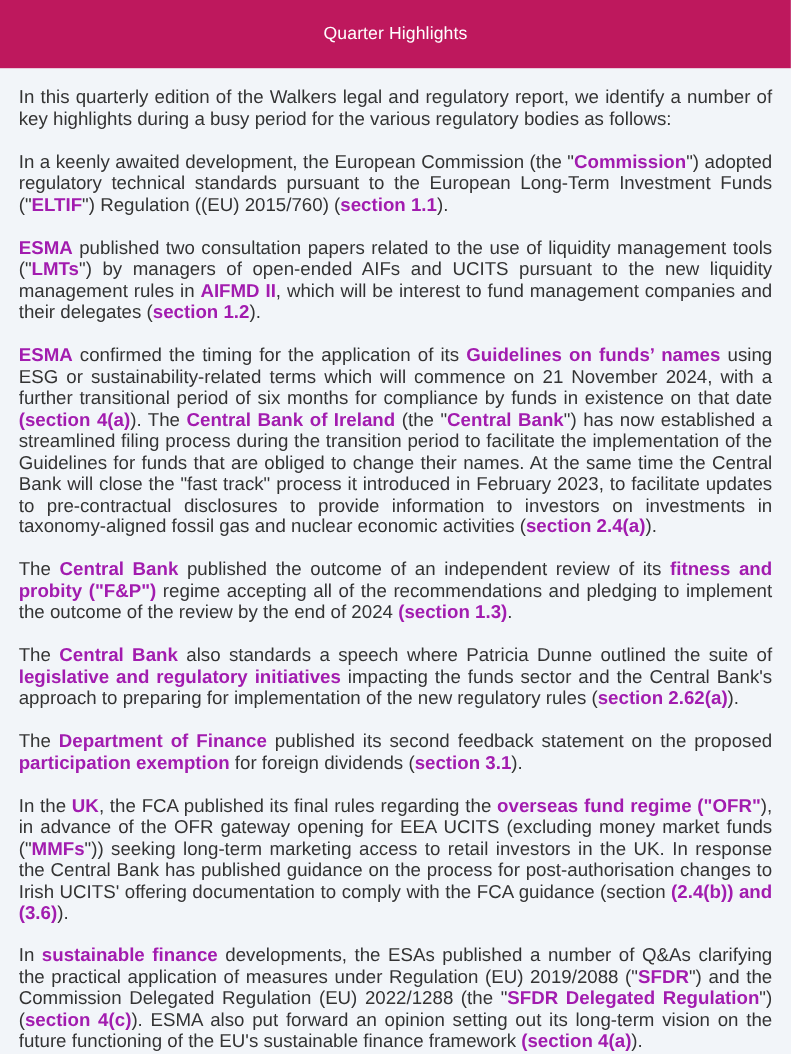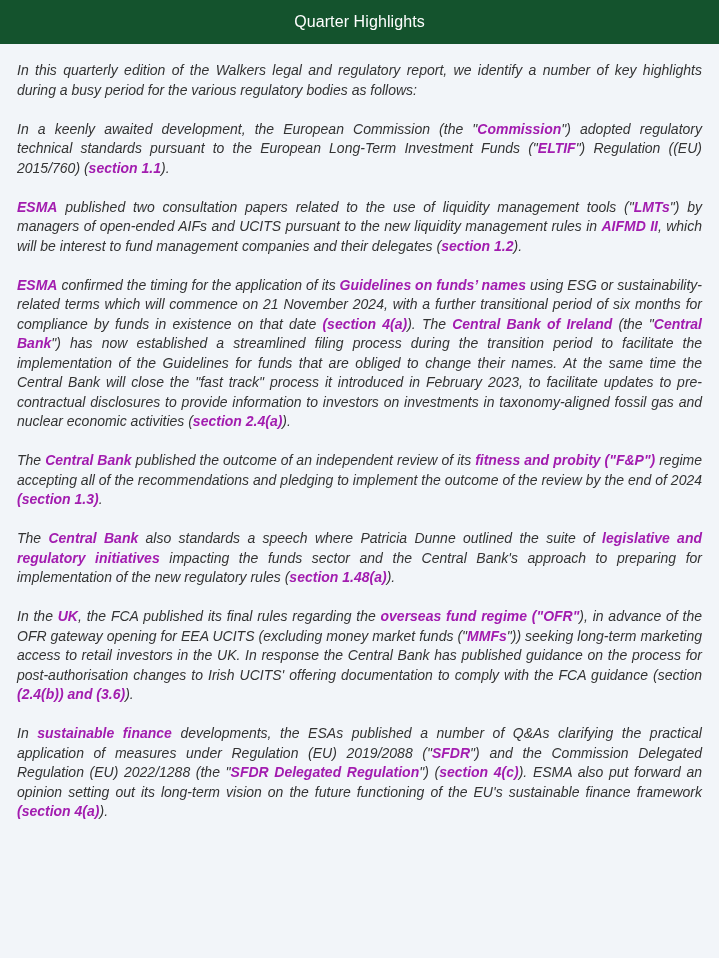--- a/index.html
+++ b/index.html
@@ -3,49 +3,49 @@
 <meta charset="utf-8">
 <style>
   html, body { margin: 0; padding: 0; }
   body {
     width: 719px; height: 958px; overflow: hidden;
     background: #f2f5f9;
     font-family: "Liberation Sans", sans-serif;
     color: #2a2a2a;
   }
   .header {
-    height: 44px;
-    background: #14532d;
+    height: 62px;
+    background: #be185d;
     color: #ffffff;
     display: flex; align-items: center; justify-content: center;
     font-size: 16px;
     letter-spacing: 0.1px;
   }
   .content {
     padding: 17px 17px 0 17px;
   }
   .para {
     margin: 0 0 19.5px 0;
-    font-size: 14px;
+    font-size: 17px;
     line-height: 19.5px;
     text-align: justify;
     color: #333333;
-    font-style: italic;
   }
   .para b { font-weight: bold; color: #a21caf; }
 </style>
 </head>
 <body>
 
 <div class="header">
   <span>Quarter Highlights</span>
 </div>
 
 <div class="content" id="content">
     <p class="para"><span>In this quarterly edition of the Walkers legal and regulatory report, we identify a number of key highlights during a busy period for the various regulatory bodies as follows:</span></p>
     <p class="para"><span>In a keenly awaited development, the European Commission (the "</span><b>Commission</b><span>") adopted regulatory technical standards pursuant to the European Long-Term Investment Funds ("</span><b>ELTIF</b><span>") Regulation ((EU) 2015/760) (</span><b>section 1.1</b><span>).</span></p>
     <p class="para"><b>ESMA</b><span> published two consultation papers related to the use of liquidity management tools ("</span><b>LMTs</b><span>") by managers of open-ended AIFs and UCITS pursuant to the new liquidity management rules in </span><b>AIFMD II</b><span>, which will be interest to fund management companies and their delegates (</span><b>section 1.2</b><span>).</span></p>
     <p class="para"><b>ESMA</b><span> confirmed the timing for the application of its </span><b>Guidelines on funds’ names</b><span> using ESG or sustainability-related terms which will commence on 21 November 2024, with a further transitional period of six months for compliance by funds in existence on that date </span><b>(section 4(a)</b><span>). The </span><b>Central Bank of Ireland</b><span> (the "</span><b>Central Bank</b><span>") has now established a streamlined filing process during the transition period to facilitate the implementation of the Guidelines for funds that are obliged to change their names. At the same time the Central Bank will close the "fast track" process it introduced in February 2023, to facilitate updates to pre-contractual disclosures to provide information to investors on investments in taxonomy-aligned fossil gas and nuclear economic activities (</span><b>section 2.4(a)</b><span>).</span></p>
     <p class="para"><span>The </span><b>Central Bank</b><span> published the outcome of an independent review of its </span><b>fitness and probity ("F&amp;P")</b><span> regime accepting all of the recommendations and pledging to implement the outcome of the review by the end of 2024 </span><b>(section 1.3)</b><span>.</span></p>
-    <p class="para"><span>The </span><b>Central Bank</b><span> also standards a speech where Patricia Dunne outlined the suite of </span><b>legislative and regulatory initiatives</b><span> impacting the funds sector and the Central Bank's approach to preparing for implementation of the new regulatory rules (</span><b>section 1.48(a)</b><span>).</span></p>
+    <p class="para"><span>The </span><b>Central Bank</b><span> also standards a speech where Patricia Dunne outlined the suite of </span><b>legislative and regulatory initiatives</b><span> impacting the funds sector and the Central Bank's approach to preparing for implementation of the new regulatory rules (</span><b>section 2.62(a)</b><span>).</span></p>
+    <p class="para"><span>The </span><b>Department of Finance</b><span> published its second feedback statement on the proposed </span><b>participation exemption</b><span> for foreign dividends (</span><b>section 3.1</b><span>).</span></p>
     <p class="para"><span>In the </span><b>UK</b><span>, the FCA published its final rules regarding the </span><b>overseas fund regime ("OFR"</b><span>), in advance of the OFR gateway opening for EEA UCITS (excluding money market funds ("</span><b>MMFs</b><span>")) seeking long-term marketing access to retail investors in the UK. In response the Central Bank has published guidance on the process for post-authorisation changes to Irish UCITS' offering documentation to comply with the FCA guidance (section </span><b>(2.4(b)) and (3.6)</b><span>).</span></p>
     <p class="para"><span>In </span><b>sustainable finance</b><span> developments, the ESAs published a number of Q&amp;As clarifying the practical application of measures under Regulation (EU) 2019/2088 ("</span><b>SFDR</b><span>") and the Commission Delegated Regulation (EU) 2022/1288 (the "</span><b>SFDR Delegated Regulation</b><span>") (</span><b>section 4(c)</b><span>). ESMA also put forward an opinion setting out its long-term vision on the future functioning of the EU's sustainable finance framework </span><b>(section 4(a)</b><span>).</span></p>
   </div>
 
 </body></html>

